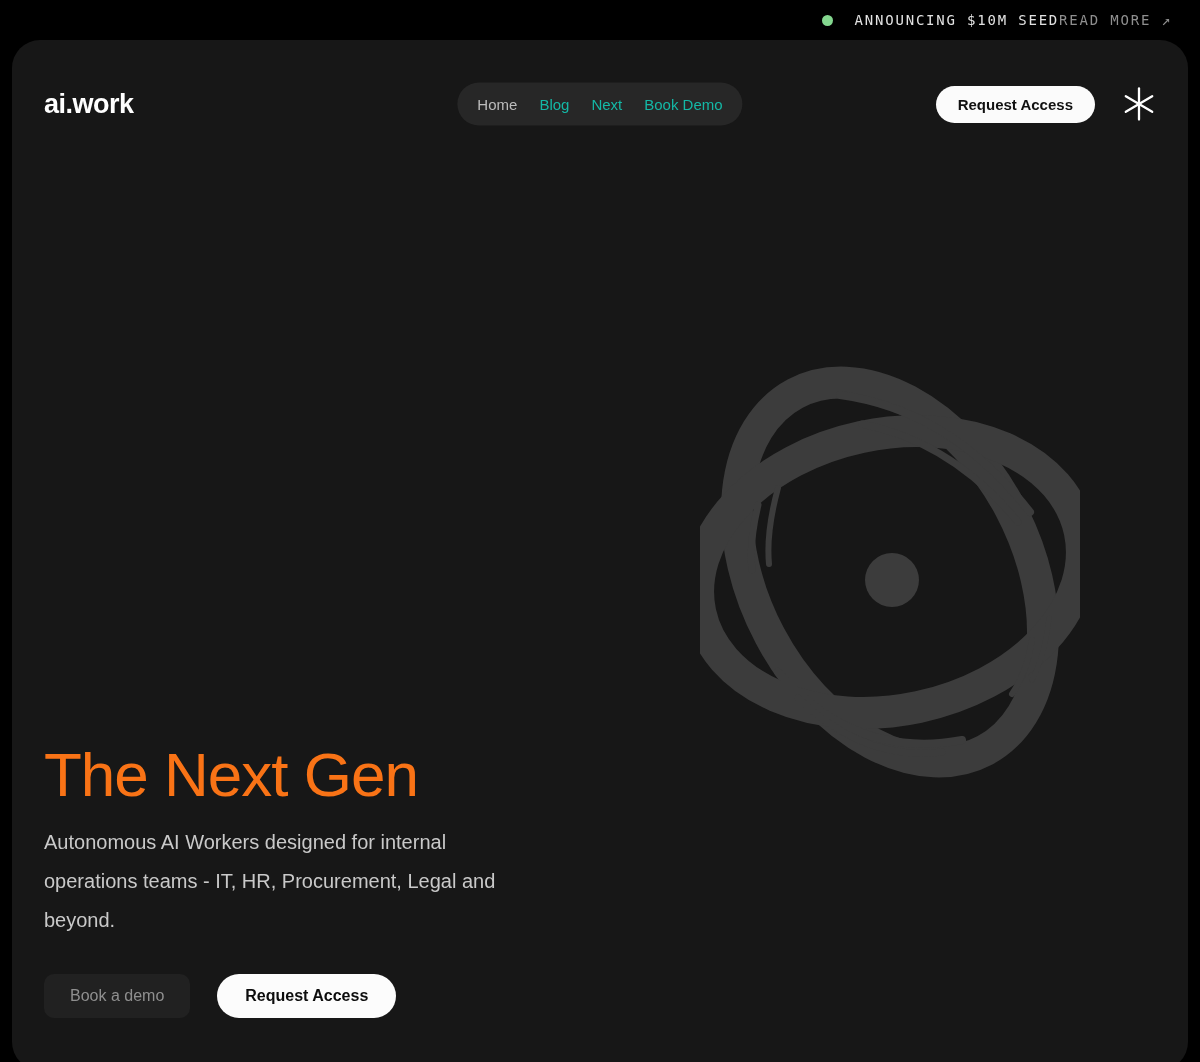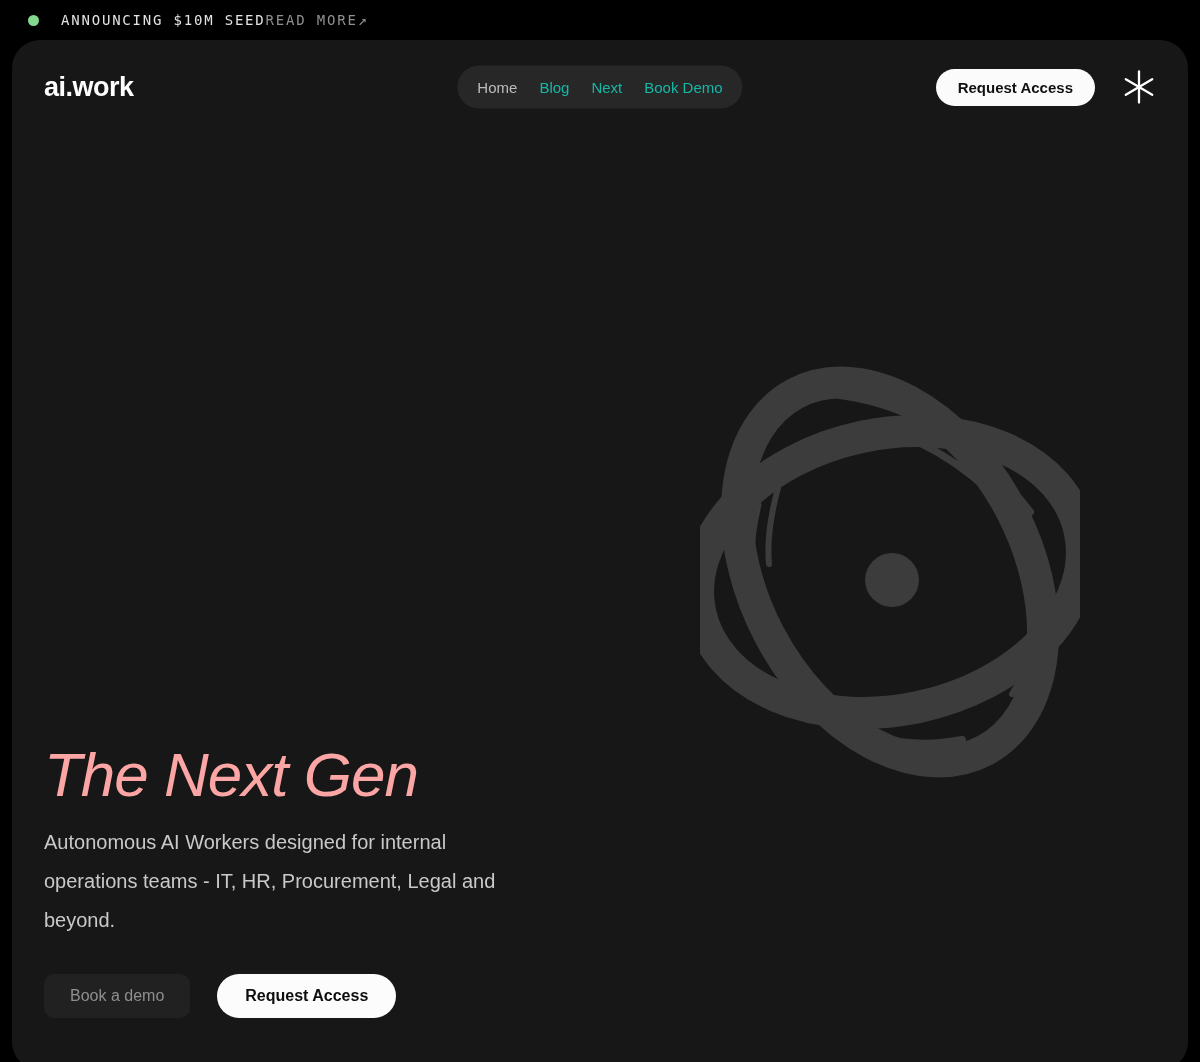--- a/index.html
+++ b/index.html
@@ -1,52 +1,52 @@
 <!DOCTYPE html>
 <html><head>
 <meta charset="utf-8">
 <style>
   * { margin:0; padding:0; box-sizing:border-box; }
   html,body { width:1200px; height:1062px; background:#000; overflow:hidden;
               font-family:"Liberation Sans", sans-serif; }
 
   
-  .announce { height:40px; display:flex; align-items:center; justify-content:flex-start;
+  .announce { height:40px; display:flex; align-items:center; justify-content:flex-end;
               padding:0 28px 0 28px; background:#000;
               font-family:"DejaVu Sans Mono", monospace; font-size:14px; letter-spacing:1.8px; }
   .announce-left { display:flex; align-items:center; gap:22px; color:#e2e2e2; }
   .dot { width:11px; height:11px; border-radius:50%; background:#84d78f; display:inline-block; }
-  .announce-right { display:flex; align-items:center; gap:0; color:#8f8f8f; cursor:pointer; }
+  .announce-right { display:flex; align-items:center; gap:10px; color:#8f8f8f; cursor:pointer; }
   .arrow-ne { font-size:15px; color:#8f8f8f; }
 
   
   .card { position:absolute; left:12px; top:40px; width:1176px; height:1030px;
           background:#171717; border-radius:28px; overflow:hidden; }
 
   
-  .hdr { position:relative; height:94px; display:flex; align-items:center; padding:0 31px 0 32px; }
+  .hdr { position:relative; height:94px; display:flex; align-items:center; padding:0 31px 0 32px;margin-top:17px; }
   .logo { font-size:27px; font-weight:600; color:#fff; letter-spacing:-0.5px; cursor:pointer; }
   .nav-pill { position:absolute; left:50%; top:50%; transform:translate(-50%,-50%);
               background:#272727; border-radius:22px; padding:13px 20px;
               display:flex; align-items:flex-start; gap:22px; }
   .nav-item { font-size:15px; color:#14b8a6; cursor:pointer; white-space:nowrap; }
   .nav-item.first { color:#bcbcbc; }
   .hdr-right { margin-left:auto; display:flex; align-items:center; gap:26px; }
   .btn-white { background:#fbfbfb; color:#111; border:none; border-radius:20px;
                padding:10px 22px; font-size:15px; font-weight:600; cursor:pointer;
                font-family:"Liberation Sans", sans-serif; }
   .asterisk { width:36px; height:36px; display:flex; align-items:center; justify-content:center; cursor:pointer; }
 
   
   .orbit { position:absolute; left:688px; top:300px; width:380px; height:465px; }
 
   
   .hero { position:absolute; left:32px; top:702px; width:520px; }
   .hero h1 { font-size:62px; line-height:65px; font-weight:500; letter-spacing:-1px; }
-  .t1 { color:#fca5a5; display:block;font-style:italic; }
+  .t1 { color:#f97316; display:block; }
   .t2 { color:#a9a9a9; display:block; }
   .hero p { margin-top:16px; width:458px; font-size:20px; line-height:39px; color:#c9c9c9; }
   .cta-row { margin-top:34px; display:flex; align-items:center; gap:27px; }
   .btn-dark { background:#212121; color:#8f8f8f; border:none; border-radius:10px;
               padding:13px 26px; font-size:16px; cursor:pointer;
               font-family:"Liberation Sans", sans-serif; }
   .btn-white-lg { background:#fcfcfc; color:#0d0d0d; border:none; border-radius:24px;
                   padding:13px 28px; font-size:16px; font-weight:600; cursor:pointer;
                   font-family:"Liberation Sans", sans-serif; }
 </style>

